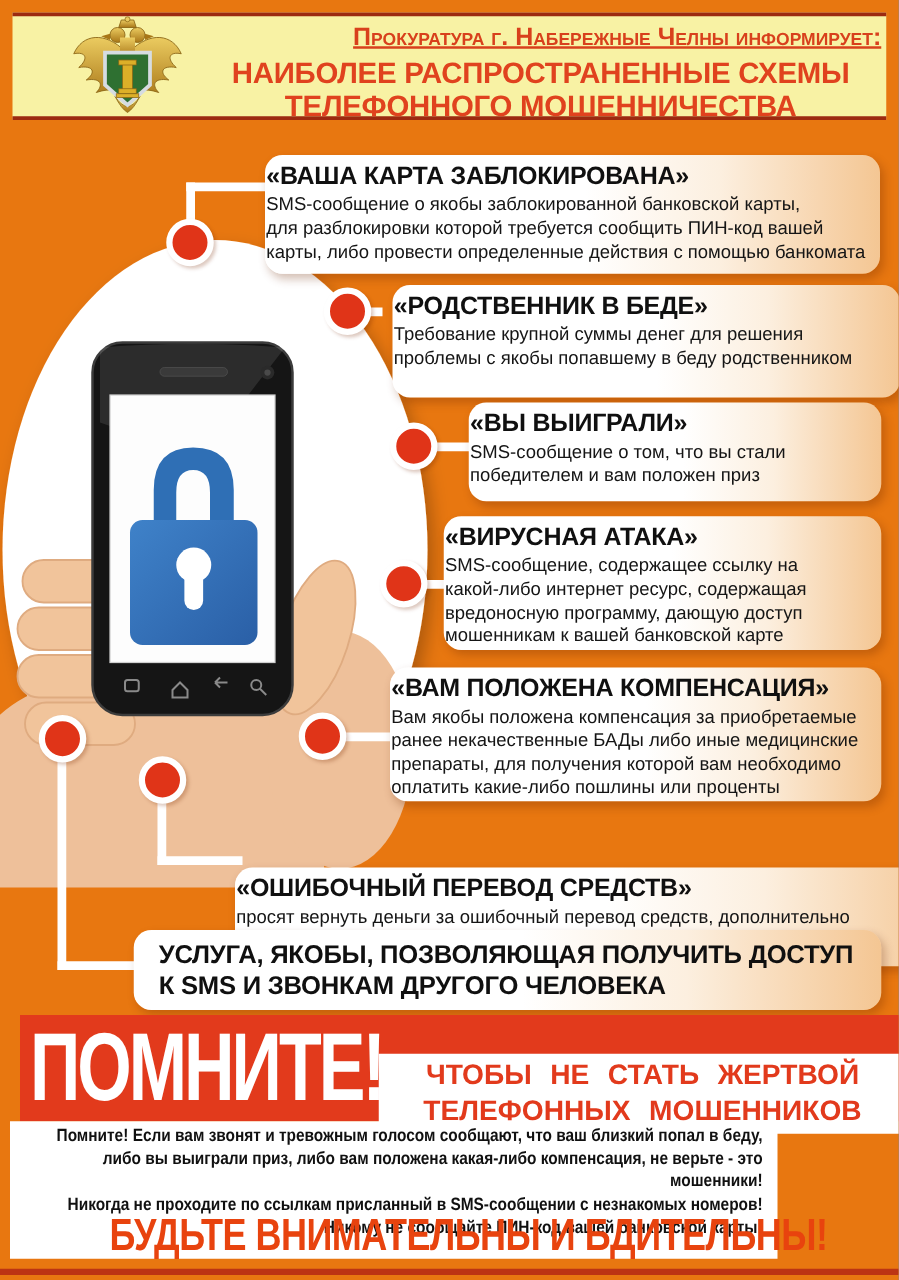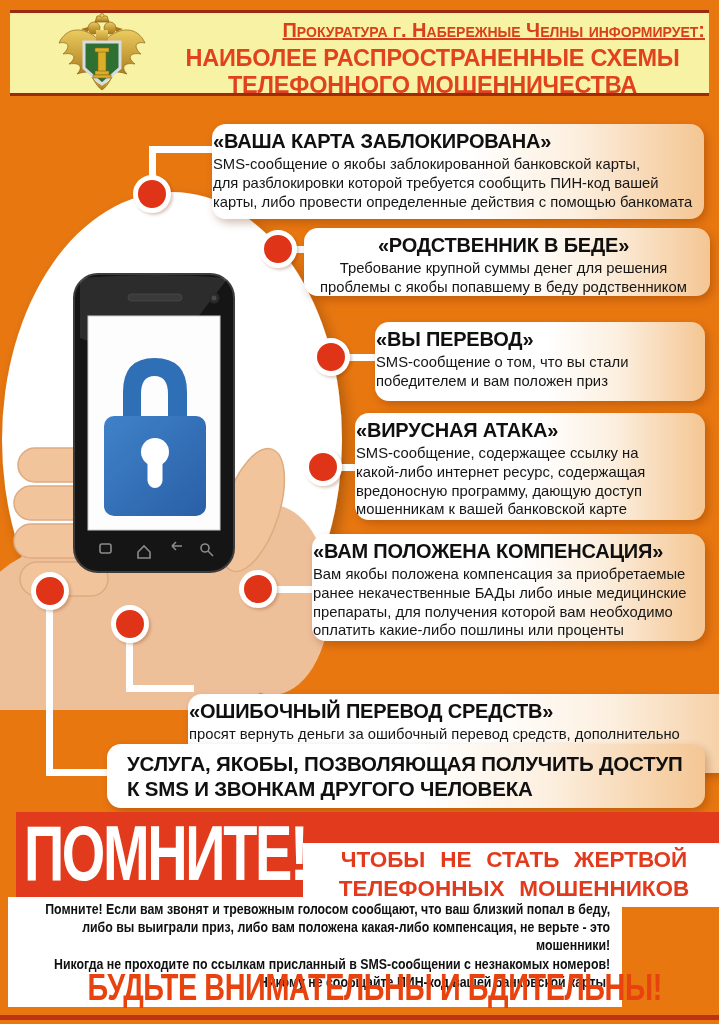--- a/index.html
+++ b/index.html
@@ -23,21 +23,21 @@
     font-variant:small-caps;text-decoration:underline;text-align:right;margin-top:6px;}
   .header-title{font-weight:bold;font-size:23.5px;line-height:1.13;color:var(--title-red);
     text-align:center;margin-top:3px;letter-spacing:-0.2px;}
   
   .card{position:absolute;border-radius:14px;z-index:4;box-sizing:border-box;
     background:linear-gradient(90deg,#ffffff 0%,#ffffff 52%,#fcefdf 74%,#f4c693 100%);
     box-shadow:3px 4px 8px rgba(110,40,0,.30);padding:6px 8px 8px 1px;}
   .card-title{font-weight:bold;font-size:20px;color:#101010;letter-spacing:-0.2px;}
   .card-desc{white-space:pre-line;font-size:14.8px;line-height:1.27;color:var(--text-black);margin-top:2px;}
   .c1{left:212px;top:124px;width:492px;height:95px;}
-  .c2{left:304px;top:228px;width:406px;height:68px;text-align:center;}
+  .c2{left:314px;top:228px;width:406px;height:90px;}
   .c3{left:375px;top:322px;width:330px;height:79px;}
   .c4{left:355px;top:413px;width:350px;height:107px;}
   .c5{left:312px;top:534px;width:393px;height:107px;}
   .c6{left:188px;top:654px;width:573px;height:79px;margin-top:40px;}
   .service-card{position:absolute;left:107px;top:744px;width:598px;height:64px;z-index:4;
     border-radius:14px;box-sizing:border-box;
     background:linear-gradient(90deg,#ffffff 0%,#ffffff 52%,#fcefdf 74%,#f4c693 100%);
     box-shadow:3px 4px 8px rgba(110,40,0,.30);
     font-weight:bold;font-size:20.5px;line-height:1.23;color:#101010;
     white-space:pre-line;padding:7px 10px 7px 20px;letter-spacing:-0.2px;}
@@ -178,21 +178,21 @@
     <div class="card-desc">SMS-сообщение о якобы заблокированной банковской карты,
 для разблокировки которой требуется сообщить ПИН-код вашей
 карты, либо провести определенные действия с помощью банкомата</div>
   </div>
   <div class="card c2">
     <div class="card-title">«РОДСТВЕННИК В БЕДЕ»</div>
     <div class="card-desc">Требование крупной суммы денег для решения
 проблемы с якобы попавшему в беду родственником</div>
   </div>
   <div class="card c3">
-    <div class="card-title">«ВЫ ПЕРЕВОД»</div>
+    <div class="card-title">«ВЫ ВЫИГРАЛИ»</div>
     <div class="card-desc">SMS-сообщение о том, что вы стали
 победителем и вам положен приз</div>
   </div>
   <div class="card c4">
     <div class="card-title">«ВИРУСНАЯ АТАКА»</div>
     <div class="card-desc">SMS-сообщение, содержащее ссылку на
 какой-либо интернет ресурс, содержащая
 вредоносную программу, дающую доступ
 мошенникам к вашей банковской карте</div>
   </div>

